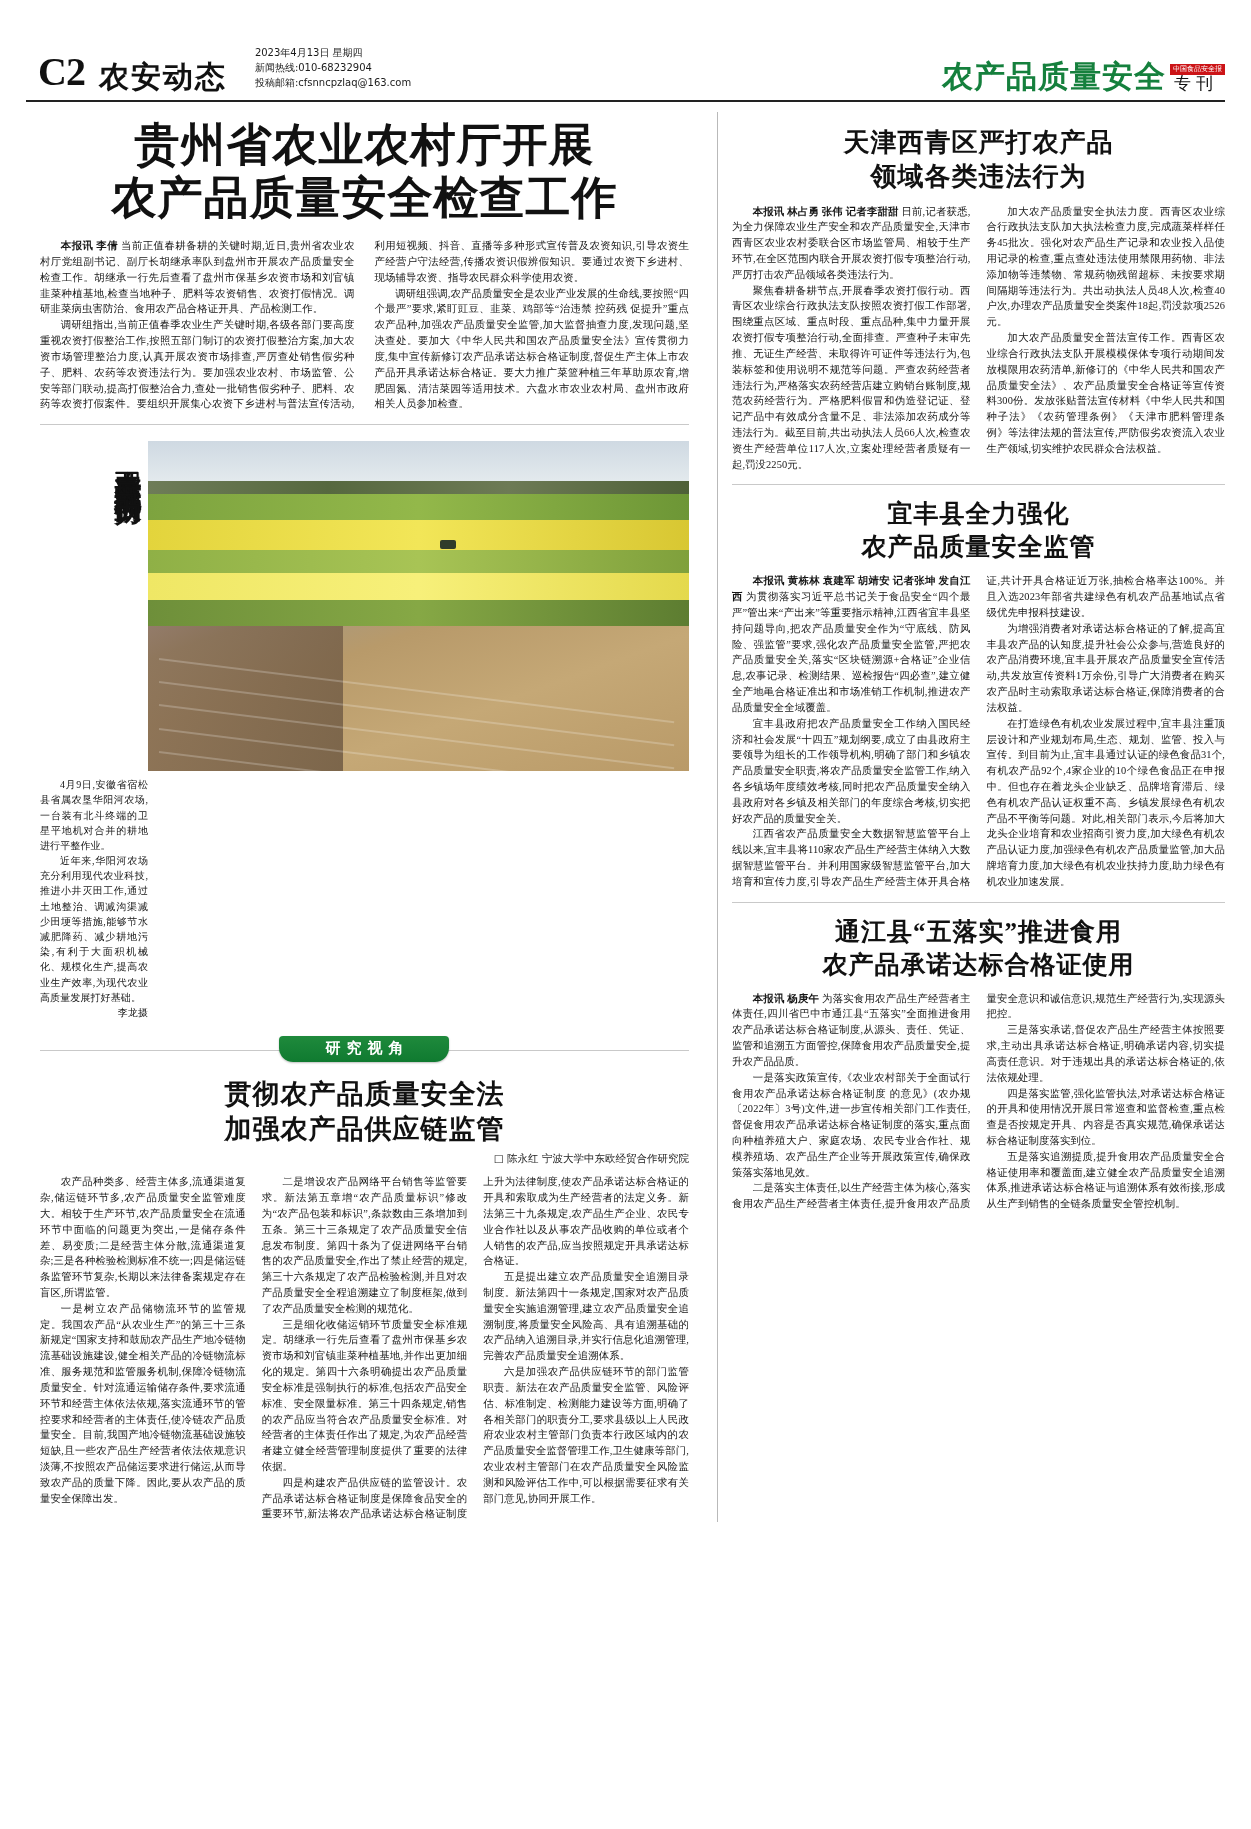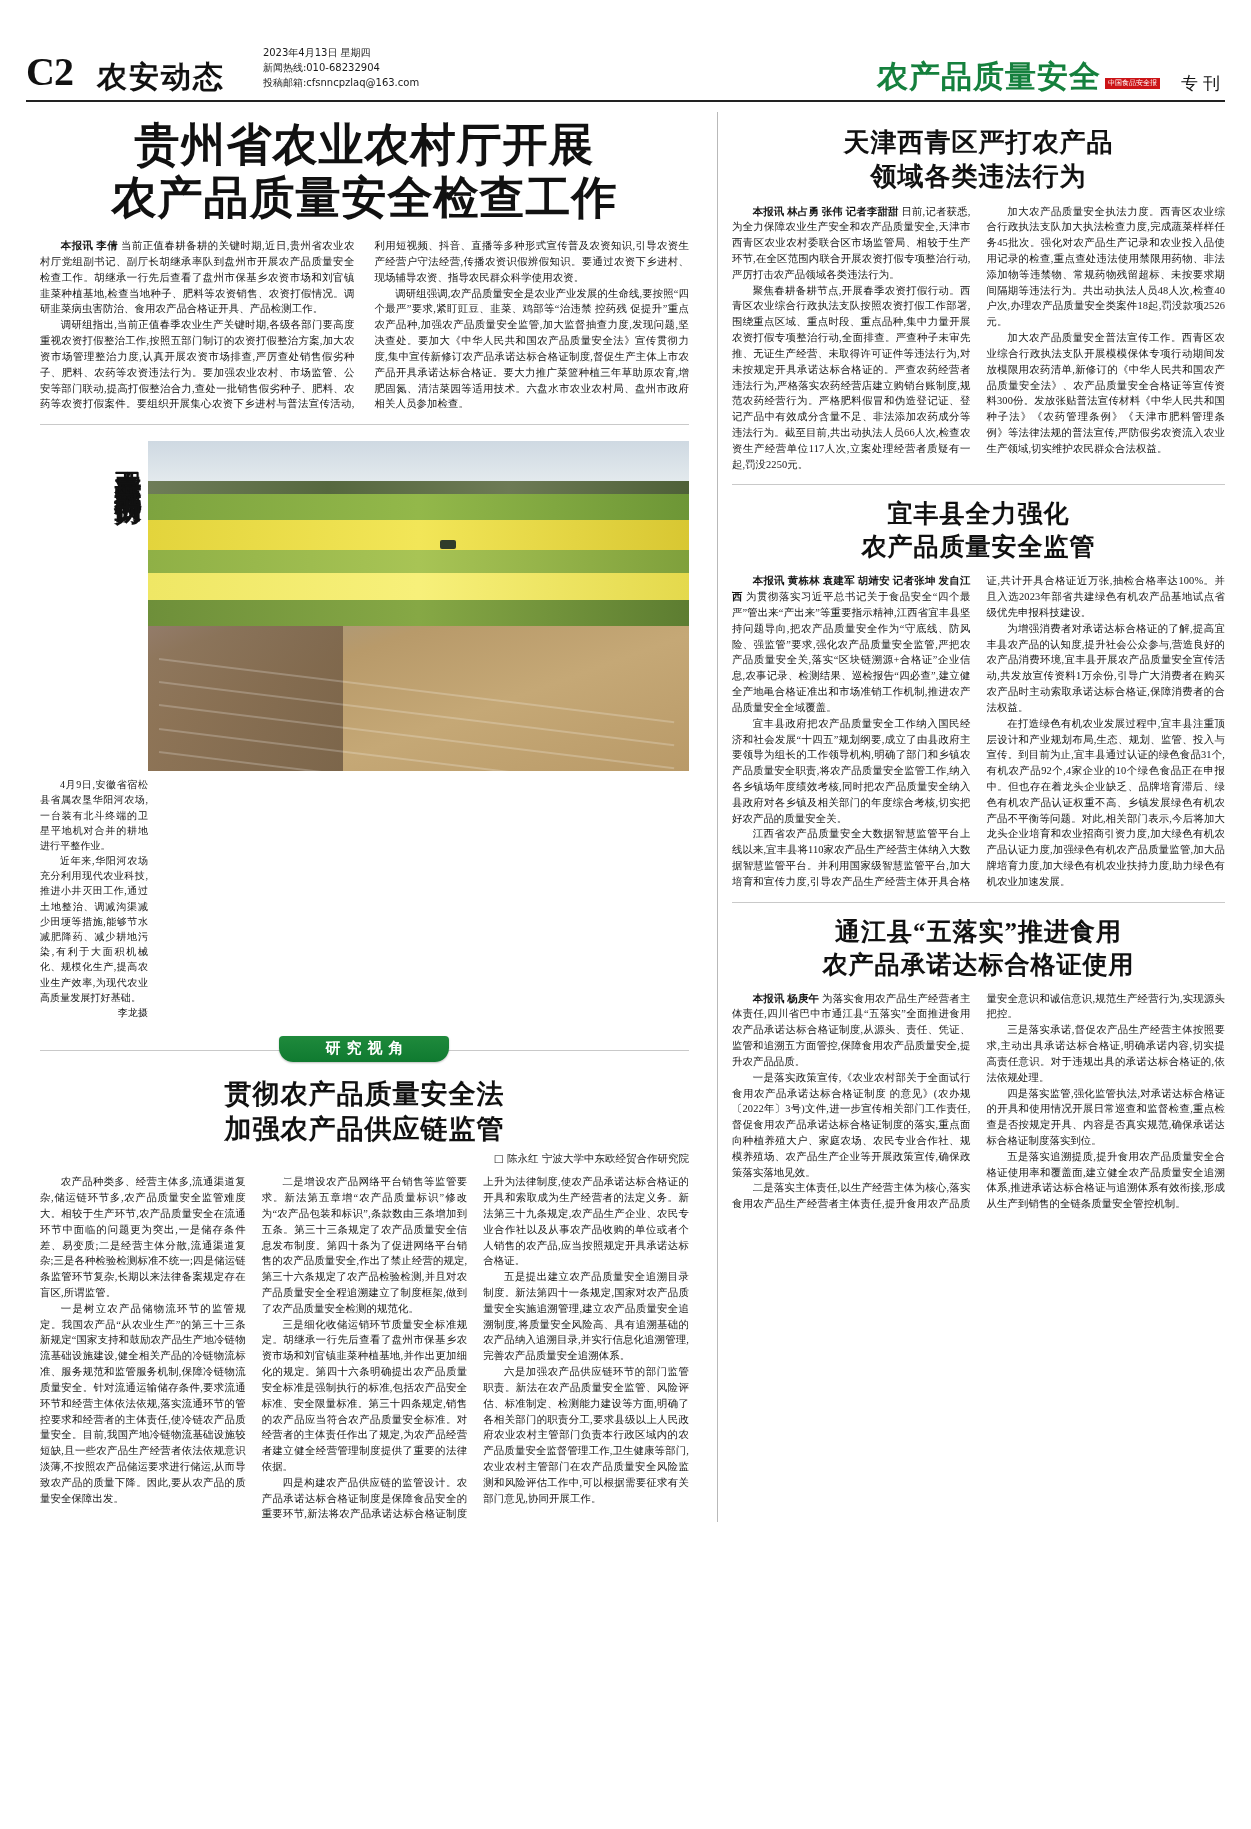--- a/index.html
+++ b/index.html
@@ -13,21 +13,21 @@
   }
   .page{position:relative;width:1251px;height:1829px;padding:0;box-sizing:border-box;}
 
   
   .masthead{
     position:relative;
     height:62px;
     margin:30px 26px 0 26px;
     display:flex;align-items:flex-end;
   }
-  .mast-left{display:flex;align-items:flex-end;gap:24px;}
+  .mast-left{display:flex;align-items:flex-end;gap:14px;margin-left:12px;}
   .folio{
     font-family:"Liberation Serif",serif;
     font-size:40px;font-weight:700;line-height:1;letter-spacing:-1px;
   }
   .section-name{
     font-family:"DejaVu Sans","Liberation Sans",sans-serif;
     font-size:30px;font-weight:700;line-height:1;letter-spacing:2px;
   }
   .mast-meta{
     margin-left:14px;
@@ -35,21 +35,21 @@
     font-size:10px;line-height:1.5;color:#1a1a1a;
     padding-bottom:2px;
   }
   .mast-right{
     margin-left:auto;display:flex;align-items:flex-end;gap:4px;
   }
   .brandline{
     font-family:"DejaVu Sans","Liberation Sans",sans-serif;
     font-size:31px;font-weight:700;color:#15803d;letter-spacing:1px;line-height:1;
   }
-  .brand-tag{display:flex;flex-direction:row;align-items:center;gap:17px;}
+  .brand-tag{display:flex;flex-direction:column;align-items:flex-start;gap:0;}
   .brand-logo{
     background:#cc1417;color:#fff;font-size:7px;
     font-family:"DejaVu Sans","Liberation Sans",sans-serif;
     padding:2px 3px;letter-spacing:0px;white-space:nowrap;line-height:1;
   }
   .brand-sub{
     font-family:"DejaVu Sans","Liberation Sans",sans-serif;
     font-size:17px;letter-spacing:5px;color:#111;line-height:1;padding-left:4px;
   }
   .rule-top{border-top:2px solid #222;margin:8px 26px 0 26px;}
@@ -289,21 +289,21 @@
     <div class="vdivider"></div>
 
     <div class="col-right">
 
       <div class="art-head-2">
         <span>天津西青区严打农产品</span>
         <span>领域各类违法行为</span>
       </div>
       <div class="textcols c2">
         <p><span class="bold-lead">本报讯 林占勇 张伟 记者李甜甜</span> <span>日前,记者获悉,为全力保障农业生产安全和农产品质量安全,天津市西青区农业农村委联合区市场监管局、相较于生产环节,在全区范围内联合开展农资打假专项整治行动,严厉打击农产品领域各类违法行为。</span></p>
-        <p>聚焦春耕备耕节点,开展春季农资打假行动。西青区农业综合行政执法支队按照农资打假工作部署,围绕重点区域、重点时段、重点品种,集中力量开展农资打假专项整治行动,全面排查。严查种子未审先推、无证生产经营、未取得许可证件等违法行为,对未按规定开具承诺达标合格证的。严查农药经营者违法行为,严格落实农药经营店建立购销台账制度,规范农药经营行为。严格肥料假冒和伪造登记证、登记产品中有效成分含量不足、非法添加农药成分等违法行为。截至目前,共出动执法人员66人次,检查农资生产经营单位117人次,立案处理经营者质疑有一起,罚没2250元。</p>
+        <p>聚焦春耕备耕节点,开展春季农资打假行动。西青区农业综合行政执法支队按照农资打假工作部署,围绕重点区域、重点时段、重点品种,集中力量开展农资打假专项整治行动,全面排查。严查种子未审先推、无证生产经营、未取得许可证件等违法行为,包装标签和使用说明不规范等问题。严查农药经营者违法行为,严格落实农药经营店建立购销台账制度,规范农药经营行为。严格肥料假冒和伪造登记证、登记产品中有效成分含量不足、非法添加农药成分等违法行为。截至目前,共出动执法人员66人次,检查农资生产经营单位117人次,立案处理经营者质疑有一起,罚没2250元。</p>
         <p>加大农产品质量安全执法力度。西青区农业综合行政执法支队加大执法检查力度,完成蔬菜样样任务45批次。强化对农产品生产记录和农业投入品使用记录的检查,重点查处违法使用禁限用药物、非法添加物等违禁物、常规药物残留超标、未按要求期间隔期等违法行为。共出动执法人员48人次,检查40户次,办理农产品质量安全类案件18起,罚没款项2526元。</p>
         <p>加大农产品质量安全普法宣传工作。西青区农业综合行政执法支队开展模模保体专项行动期间发放模限用农药清单,新修订的《中华人民共和国农产品质量安全法》、农产品质量安全合格证等宣传资料300份。发放张贴普法宣传材料《中华人民共和国种子法》《农药管理条例》《天津市肥料管理条例》等法律法规的普法宣传,严防假劣农资流入农业生产领域,切实维护农民群众合法权益。</p>
       </div>
 
       <div class="hr-thin"></div>
 
       <div class="art-head-3">
         <span>宜丰县全力强化</span>
         <span>农产品质量安全监管</span>
       </div>

